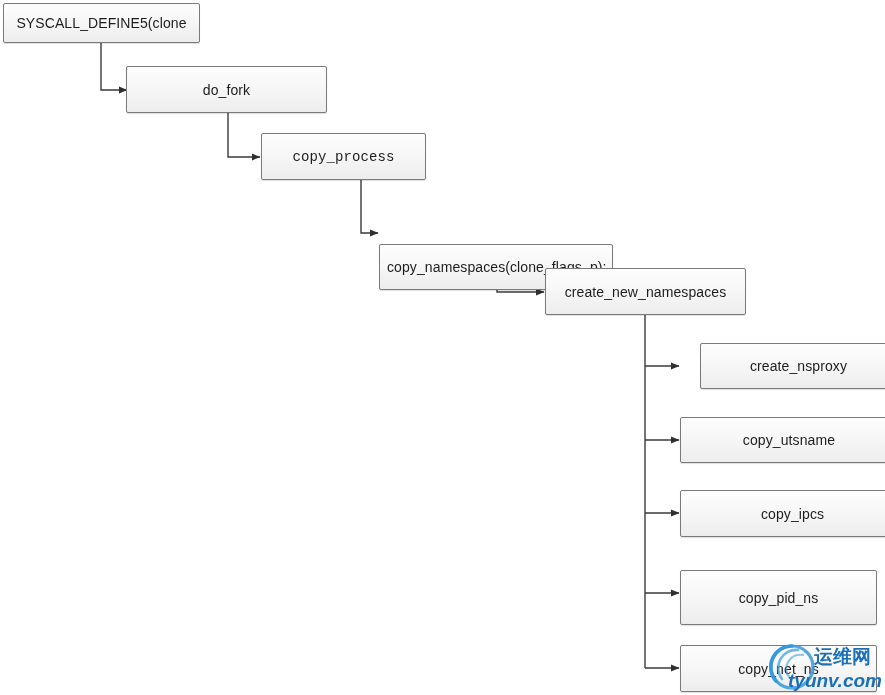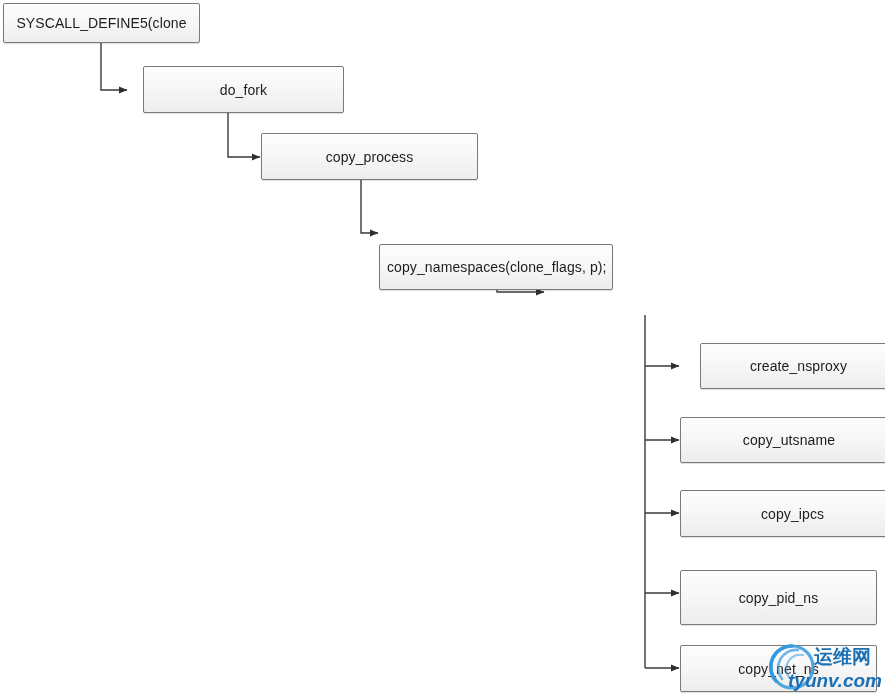--- a/index.html
+++ b/index.html
@@ -74,32 +74,35 @@
       <path d="M645,513 L679,513" marker-end="url(#arrow)"></path>
       <path d="M645,593 L679,593" marker-end="url(#arrow)"></path>
       <path d="M645,668 L679,668" marker-end="url(#arrow)"></path>
     </g>
   </svg>
 
   <div class="node" style="left:3px; top:3px; width:197px; height:40px;">
     <span>SYSCALL_DEFINE5(clone</span>
   </div>
 
-  <div class="node" style="left:143px; top:66px; width:201px; height:47px;">
+  <div class="node" style="left:126px; top:66px; width:201px; height:47px;">
     <span>do_fork</span>
   </div>
 
-  <div class="node" style="left:261px; top:133px; width:217px; height:47px;">
+  <div class="node" style="left:261px; top:133px; width:165px; height:47px;font-family:Liberation Mono, monospace;">
     <span>copy_process</span>
   </div>
 
   <div class="node left-text" style="left:379px; top:210px; width:234px; height:46px;">
     <span>copy_namespaces(clone_flags, p);</span>
   </div>
 
+  <div class="node" style="left:545px; top:268px; width:201px; height:47px;">
+    <span>create_new_namespaces</span>
+  </div>
 
   <div class="node" style="left:700px; top:343px; width:197px; height:46px;">
     <span>create_nsproxy</span>
   </div>
 
   <div class="node" style="left:680px; top:417px; width:218px; height:46px;">
     <span>copy_utsname</span>
   </div>
 
   <div class="node" style="left:680px; top:490px; width:225px; height:47px;">

